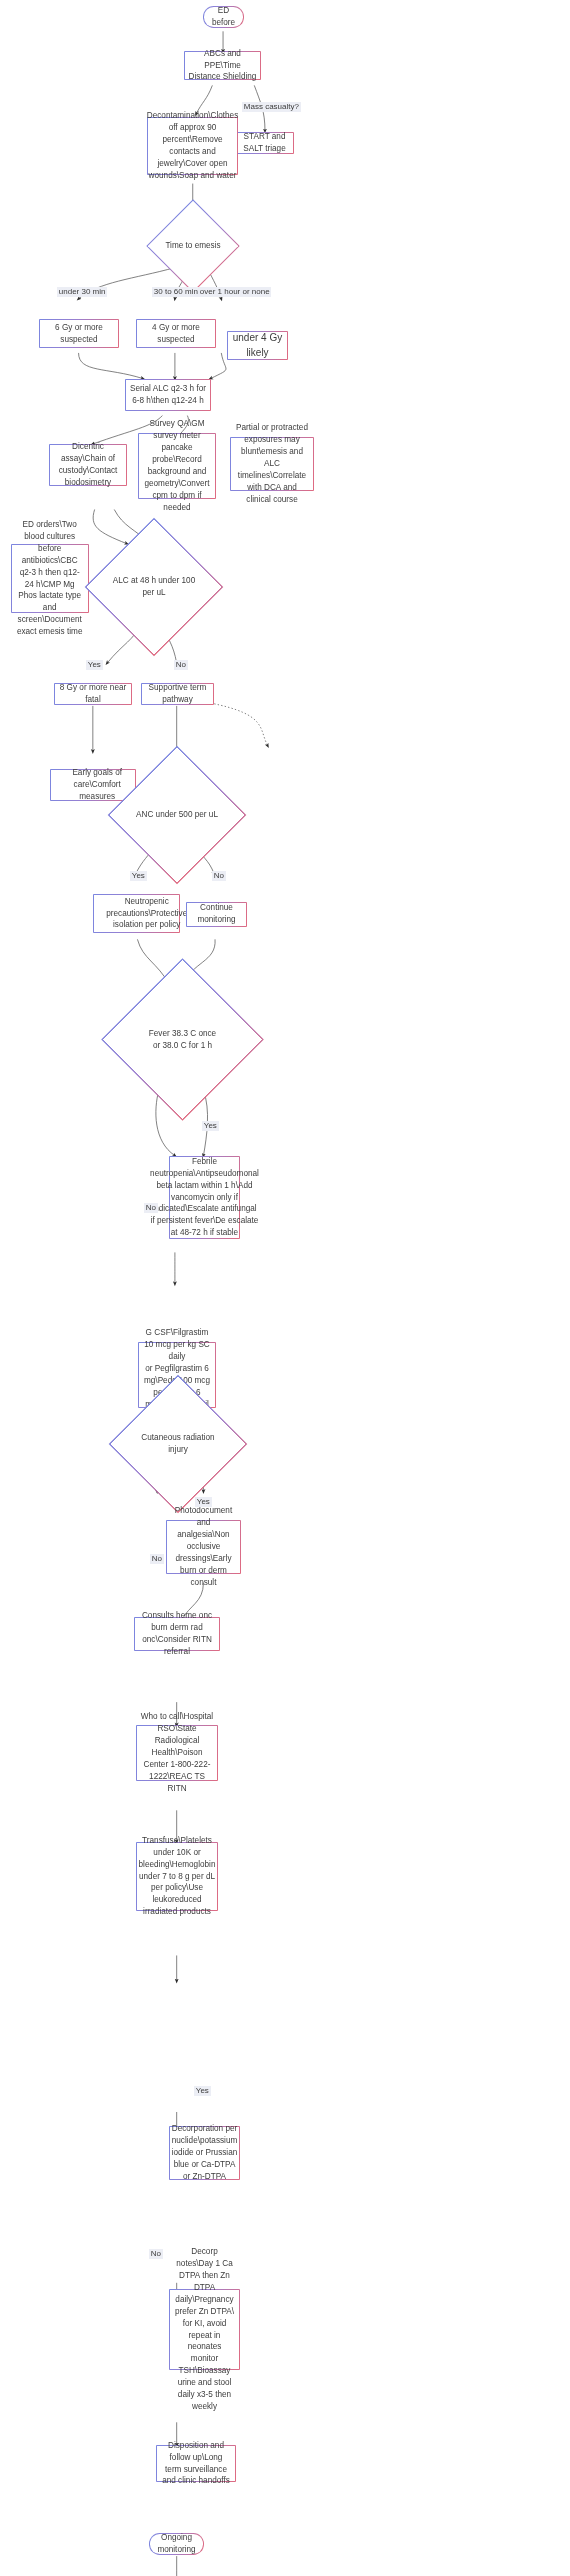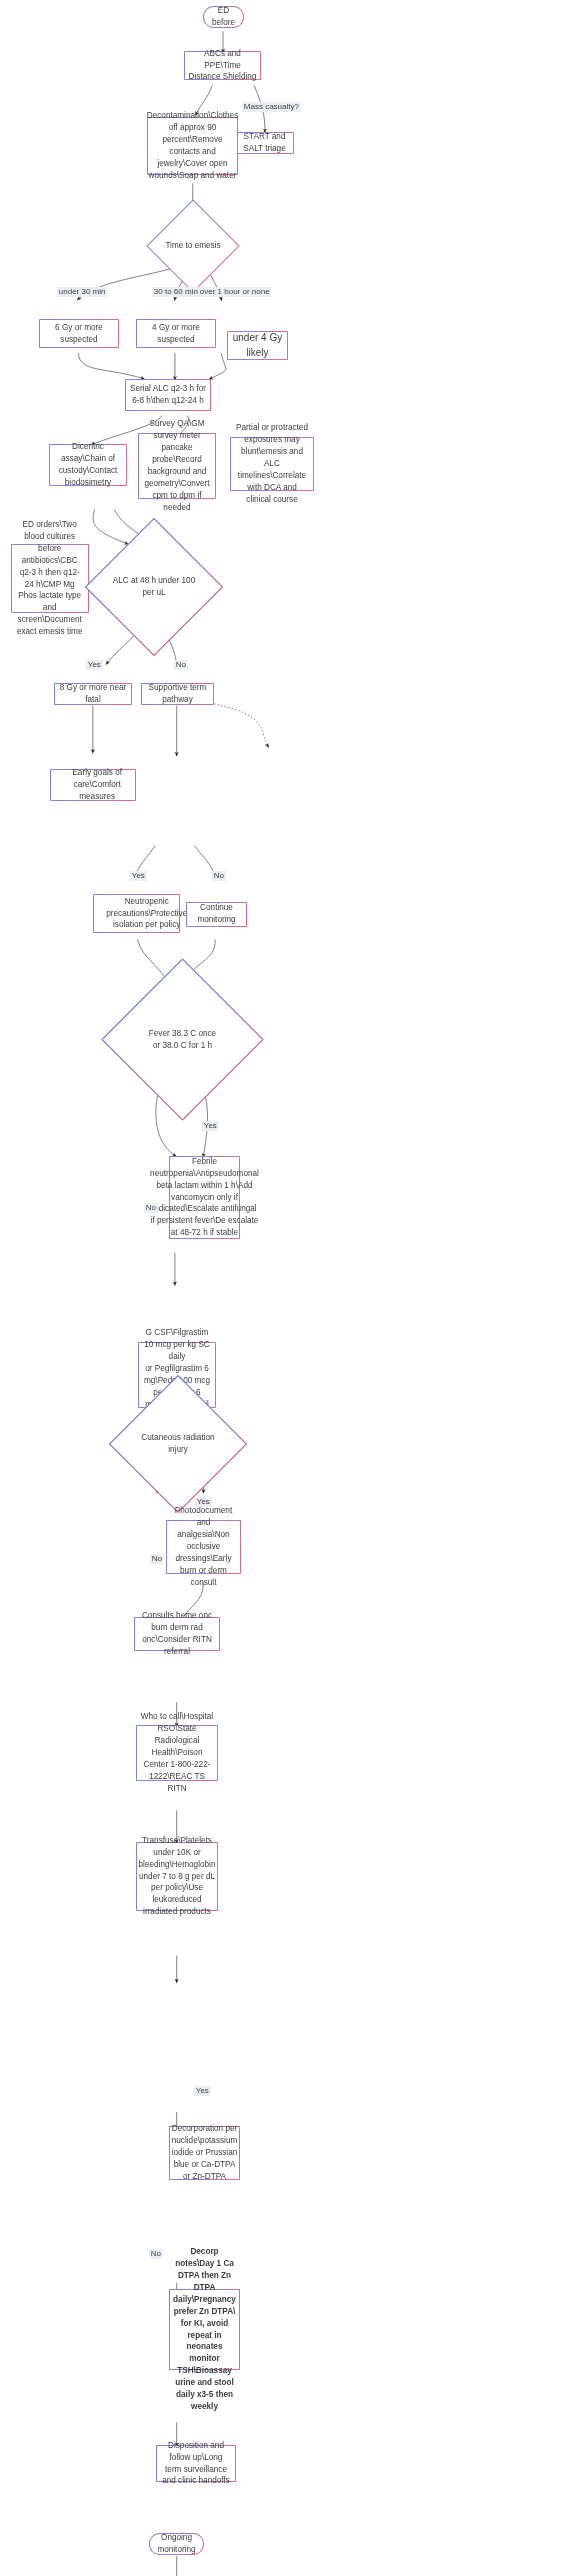--- a/index.html
+++ b/index.html
@@ -161,20 +161,24 @@
   </div>
 
   <span class="edgelabel" style="left: 86px; top: 660px; font-size: 8px;">Yes</span>
   <span class="edgelabel" style="left: 174px; top: 660px; font-size: 8px;">No</span>
 
   <div class="node proc" style="left: 54px; top: 683px; width: 78px; height: 22px; font-size: 8.2px;">8 Gy or more near fatal</div>
   <div class="node proc" style="left: 141px; top: 683px; width: 73px; height: 22px; font-size: 8.2px;">Supportive term pathway</div>
 
   <div class="node proc" style="left: 50px; top: 769px; width: 86px; height: 32px; font-size: 8.2px; padding-left: 12px;">Early goals of care\Comfort measures</div>
 
+  <div class="node dec" style="left: 128px; top: 766px; width: 98px; height: 98px; font-size: 8.2px;">
+    <span class="dshape"></span>
+    <span class="dtext">ANC under 500 per uL</span>
+  </div>
 
   <span class="edgelabel" style="left: 130px; top: 871px; font-size: 8px;">Yes</span>
   <span class="edgelabel" style="left: 212px; top: 871px; font-size: 8px;">No</span>
 
   <div class="node proc" style="left: 93px; top: 894px; width: 87px; height: 39px; font-size: 8.2px; padding-left: 24px;">Neutropenic precautions\Protective isolation per policy</div>
   <div class="node proc" style="left: 186px; top: 902px; width: 61px; height: 24.5px; font-size: 8.2px;">Continue monitoring</div>
 
   <div class="node dec" style="left: 125px; top: 982px; width: 115px; height: 115px; font-size: 8.2px;">
     <span class="dshape"></span>
     <span class="dtext">Fever 38.3 C once
@@ -205,20 +209,20 @@
 RITN</div>
 
   <div class="node proc" style="left: 136px; top: 1842px; width: 82px; height: 69px; font-size: 8.2px;">Transfuse\Platelets under 10K or bleeding\Hemoglobin under 7 to 8 g per dL per policy\Use leukoreduced irradiated products</div>
 
 
   <span class="edgelabel" style="left: 194px; top: 2086px; font-size: 8px;">Yes</span>
   <span class="edgelabel" style="left: 149px; top: 2249px; font-size: 8px;">No</span>
 
   <div class="node proc" style="left: 169px; top: 2126px; width: 71px; height: 54px; font-size: 8.2px;">Decorporation per nuclide\potassium iodide or Prussian blue  or Ca-DTPA or Zn-DTPA</div>
 
-  <div class="node proc" style="left: 169px; top: 2289px; width: 71px; height: 81px; font-size: 8.2px; font-weight: bold;">Decorp notes\Day 1 Ca DTPA then Zn DTPA daily\Pregnancy prefer Zn DTPA\ for KI, avoid repeat in neonates monitor TSH\Bioassay urine and stool daily x3-5 then weekly</div>
+  <div class="node proc" style="left: 169px; top: 2289px; width: 71px; height: 81px; font-size: 8.2px;">Decorp notes\Day 1 Ca DTPA then Zn DTPA daily\Pregnancy prefer Zn DTPA\ for KI, avoid repeat in neonates monitor TSH\Bioassay urine and stool daily x3-5 then weekly</div>
 
   <div class="node proc" style="left: 136px; top: 2445px; width: 80px; height: 37px; font-size: 8.2px; margin-left: 20px;">Disposition and follow up\Long term surveillance and clinic handoffs</div>
 
   <div class="node term" style="left: 149px; top: 2533px; width: 55px; height: 22px; font-size: 8.2px;">Ongoing monitoring</div>
 
 </div>
 
 
 </body></html>

